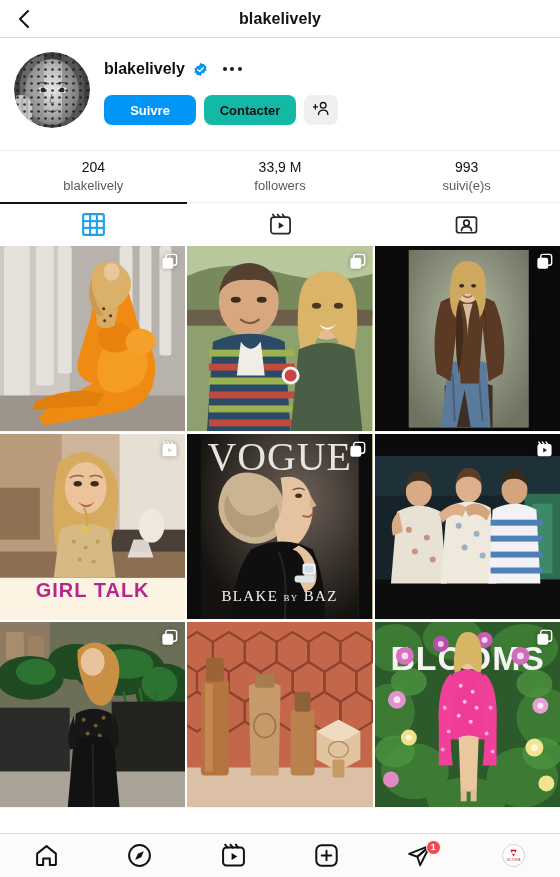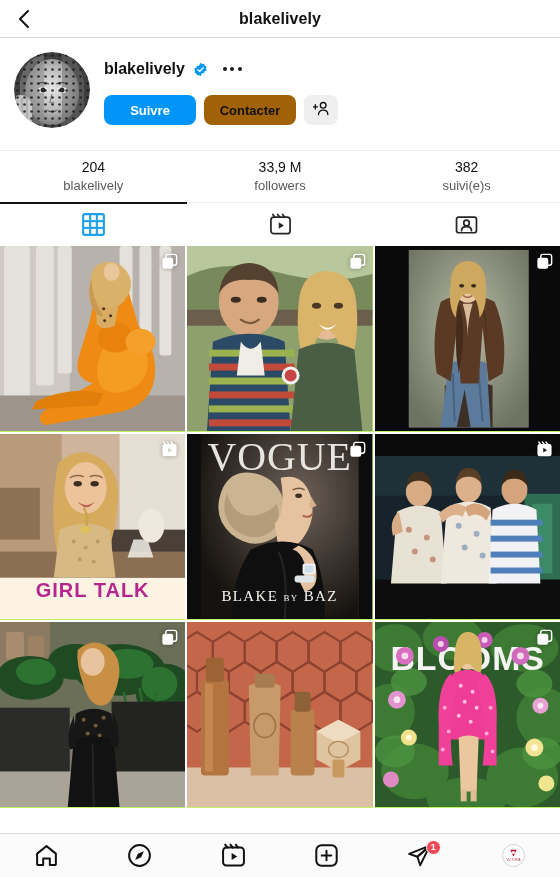--- a/index.html
+++ b/index.html
@@ -42,21 +42,21 @@
   .dots i { width: 4px; height: 4px; border-radius:50%; background:#1a1a1a; display:block; }
 
   .btn-row { display:flex; gap: 8px; margin-top: 15px; align-items:center; }
   .btn {
     height: 30px; border-radius: 8px; border: none;
     font-size: 13px; font-weight: bold; cursor:pointer;
     display:flex; align-items:center; justify-content:center;
     font-family: "Liberation Sans", sans-serif;
   }
   .btn-follow { background: #0095f6; color: #fff; width: 92px; }
-  .btn-message { background: #a16207; color:#111; width: 92px; }
+  .btn-message { background: #14b8a6; color:#111; width: 92px; }
   .btn-icon { background:#efefef; width: 34px; display:flex; align-items:center; justify-content:center; }
 
   
   .stats {
     display:flex; margin-top: 22px; border-top: 1px solid #efefef;
     flex: 0 0 auto; height: 52px;
   }
   .stat { flex:1 1 0; display:flex; flex-direction:column; align-items:center; justify-content:center; cursor:pointer; }
   .stat-num { font-size: 14px; font-weight:normal; color:#111; line-height:17px; }
   .stat-label { font-size: 13px; color:#5a5a5a; line-height:17px; margin-top:1px; }
@@ -70,21 +70,21 @@
   .tab svg { display:block; }
 
   
   .grid {
     flex: 1 1 auto; display:grid;
     grid-template-columns: repeat(3, 1fr);
     grid-auto-rows: 186px;
     gap: 2px;
     overflow:hidden;
   }
-  .cell { position: relative; overflow:hidden; background:#bef264; }
+  .cell { position: relative; overflow:hidden; background:#fef9c3; }
   .cell .art { position:absolute; inset:0; }
   .badge-ic { position:absolute; top:7px; right:7px; z-index:5; filter: drop-shadow(0 0 2px rgba(0,0,0,.35)); }
   .badge-ic svg { display:block; }
 
   .ov-text {
     position:absolute; z-index:4; width:100%; text-align:center;
     font-weight:bold; pointer-events:none;
   }
 
   
@@ -202,21 +202,21 @@
   <div class="stats">
     <div class="stat">
       <span class="stat-num">204</span>
       <span class="stat-label">blakelively</span>
     </div>
     <div class="stat">
       <span class="stat-num">33,9 M</span>
       <span class="stat-label">followers</span>
     </div>
     <div class="stat">
-      <span class="stat-num">382</span>
+      <span class="stat-num">993</span>
       <span class="stat-label">suivi(e)s</span>
     </div>
   </div>
 
   <div class="tabs">
     <div class="tab active">
       <span>
         <svg width="23" height="23" viewBox="0 0 24 24">
           <rect x="1.2" y="1.2" width="21.6" height="21.6" rx="1.6" fill="none" stroke="#1fa1e8" stroke-width="2.2"></rect>
           <line x1="8.5" y1="1.2" x2="8.5" y2="22.8" stroke="#1fa1e8" stroke-width="2.2"></line>

